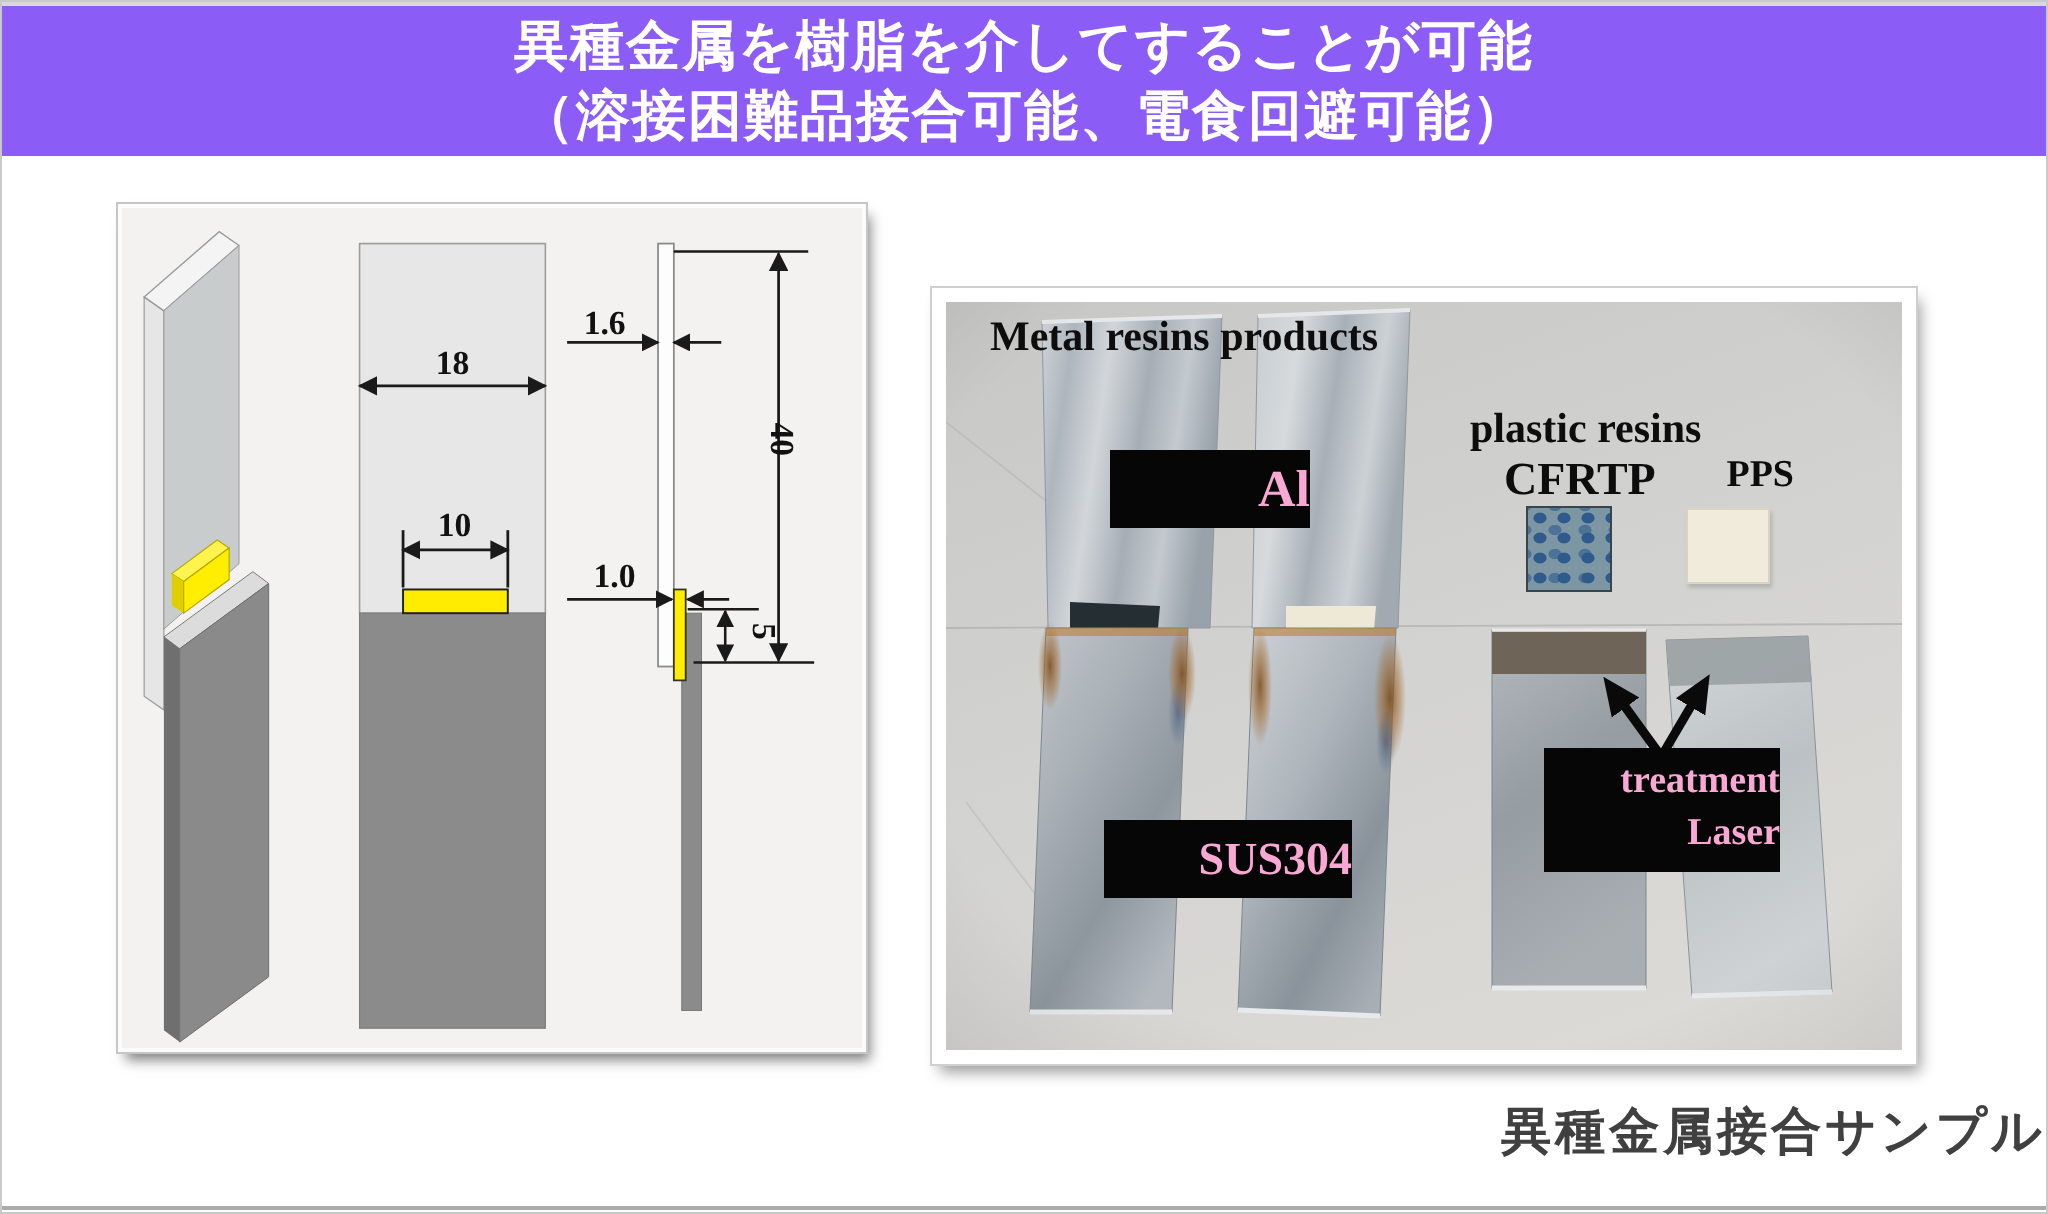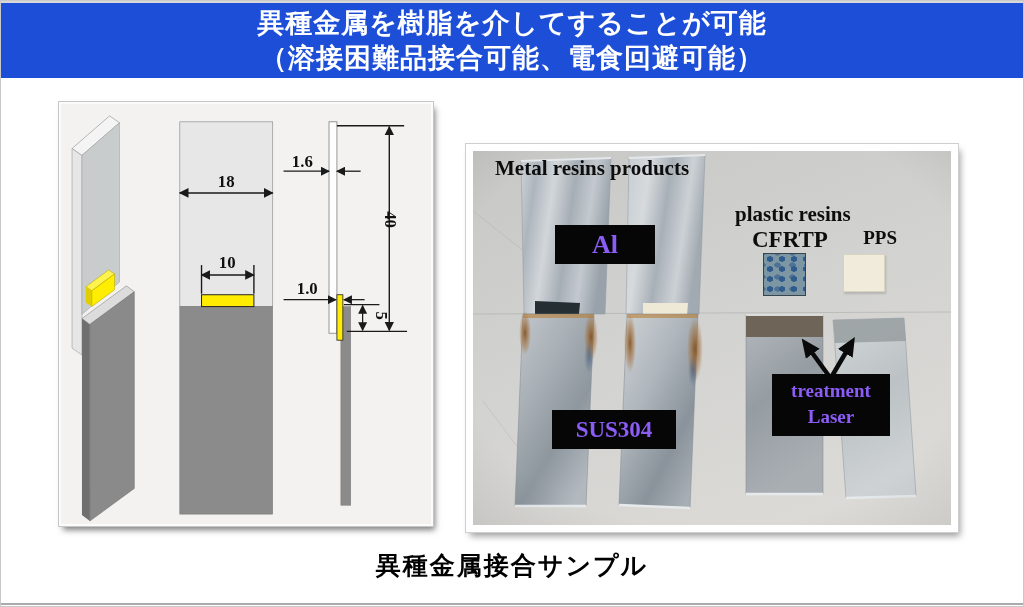--- a/index.html
+++ b/index.html
@@ -4,21 +4,21 @@
 <style>
   html,body{margin:0;padding:0;background:#ffffff;}
   .slide{
     position:relative;width:1024px;height:607px;background:#ffffff;
     box-sizing:border-box;border:1px solid #c9c9c9;overflow:hidden;
     font-family:"Liberation Sans","DejaVu Sans",sans-serif;
   }
   
   .banner{
     position:absolute;left:0;top:0;width:100%;height:77px;
-    background:#1d4ed8;border-top:2px solid #d8d8d8;box-sizing:border-box;
+    background:#8b5cf6;border-top:2px solid #d8d8d8;box-sizing:border-box;
     text-align:center;color:#ffffff;font-weight:bold;font-size:27px;line-height:35px;
     padding-top:3px;letter-spacing:1px;
   }
   
   .diagram-panel{
     position:absolute;left:58px;top:101px;width:374px;height:424px;
     background:#f3f2f1;border:2px solid #fbfbfb;box-sizing:border-box;
     box-shadow:0 0 0 1px #c6c6c6, 3px 5px 6px -1px rgba(0,0,0,.5);
   }
   .diagram-panel svg{display:block;width:100%;height:100%;}
@@ -29,40 +29,40 @@
     background:#ffffff;box-sizing:border-box;padding:7px;
     box-shadow:0 0 0 1px #cfcfcf, 3px 5px 7px -1px rgba(0,0,0,.4);
   }
   .photo{
     position:relative;width:478px;height:374px;overflow:hidden;
     background:linear-gradient(160deg,#c7c7c5 0%,#d2d2d0 45%,#dedcd8 100%);
   }
   .photo svg{position:absolute;left:0;top:0;}
   .pl{position:absolute;font-family:"Liberation Serif","DejaVu Serif",serif;font-weight:bold;color:#0d0d0d;}
   .lbl-box{
-    position:absolute;background:#060606;color:#8b5cf6;text-align:center;
+    position:absolute;background:#060606;color:#f9a8d4;text-align:right;
     font-family:"Liberation Serif","DejaVu Serif",serif;font-weight:bold;
   }
   .cfrtp-square{
     position:absolute;left:290px;top:102px;width:43px;height:43px;
     background-color:#7d96a3;
     background-image:radial-gradient(#2e5a8c 3px, transparent 3.5px),
                      radial-gradient(#4c7396 3px, transparent 3.5px);
     background-size:12px 10px,15px 12px;background-position:0 0,6px 5px;
     border:1px solid #39454d;box-sizing:border-box;
   }
   .pps-square{
     position:absolute;left:370px;top:103px;width:42px;height:38px;
     background:#f1ebdb;border:1px solid #d9d3c2;box-sizing:border-box;
     box-shadow:1px 2px 2px rgba(0,0,0,.15);
   }
   
   .caption{
-    position:absolute;left:0;right:0;top:548px;text-align:center;
-    font-size:25px;font-weight:bold;color:#000000;letter-spacing:2px;
+    position:absolute;left:0;right:0;top:548px;text-align:right;
+    font-size:25px;font-weight:bold;color:#404040;letter-spacing:2px;
   }
   .bottom-rule{position:absolute;left:0;right:0;top:602px;height:2px;background:#ababab;}
 </style>
 </head>
 <body>
 
 <div class="slide">
 
   <div class="banner">
     <div>異種金属を樹脂を介してすることが可能</div>

